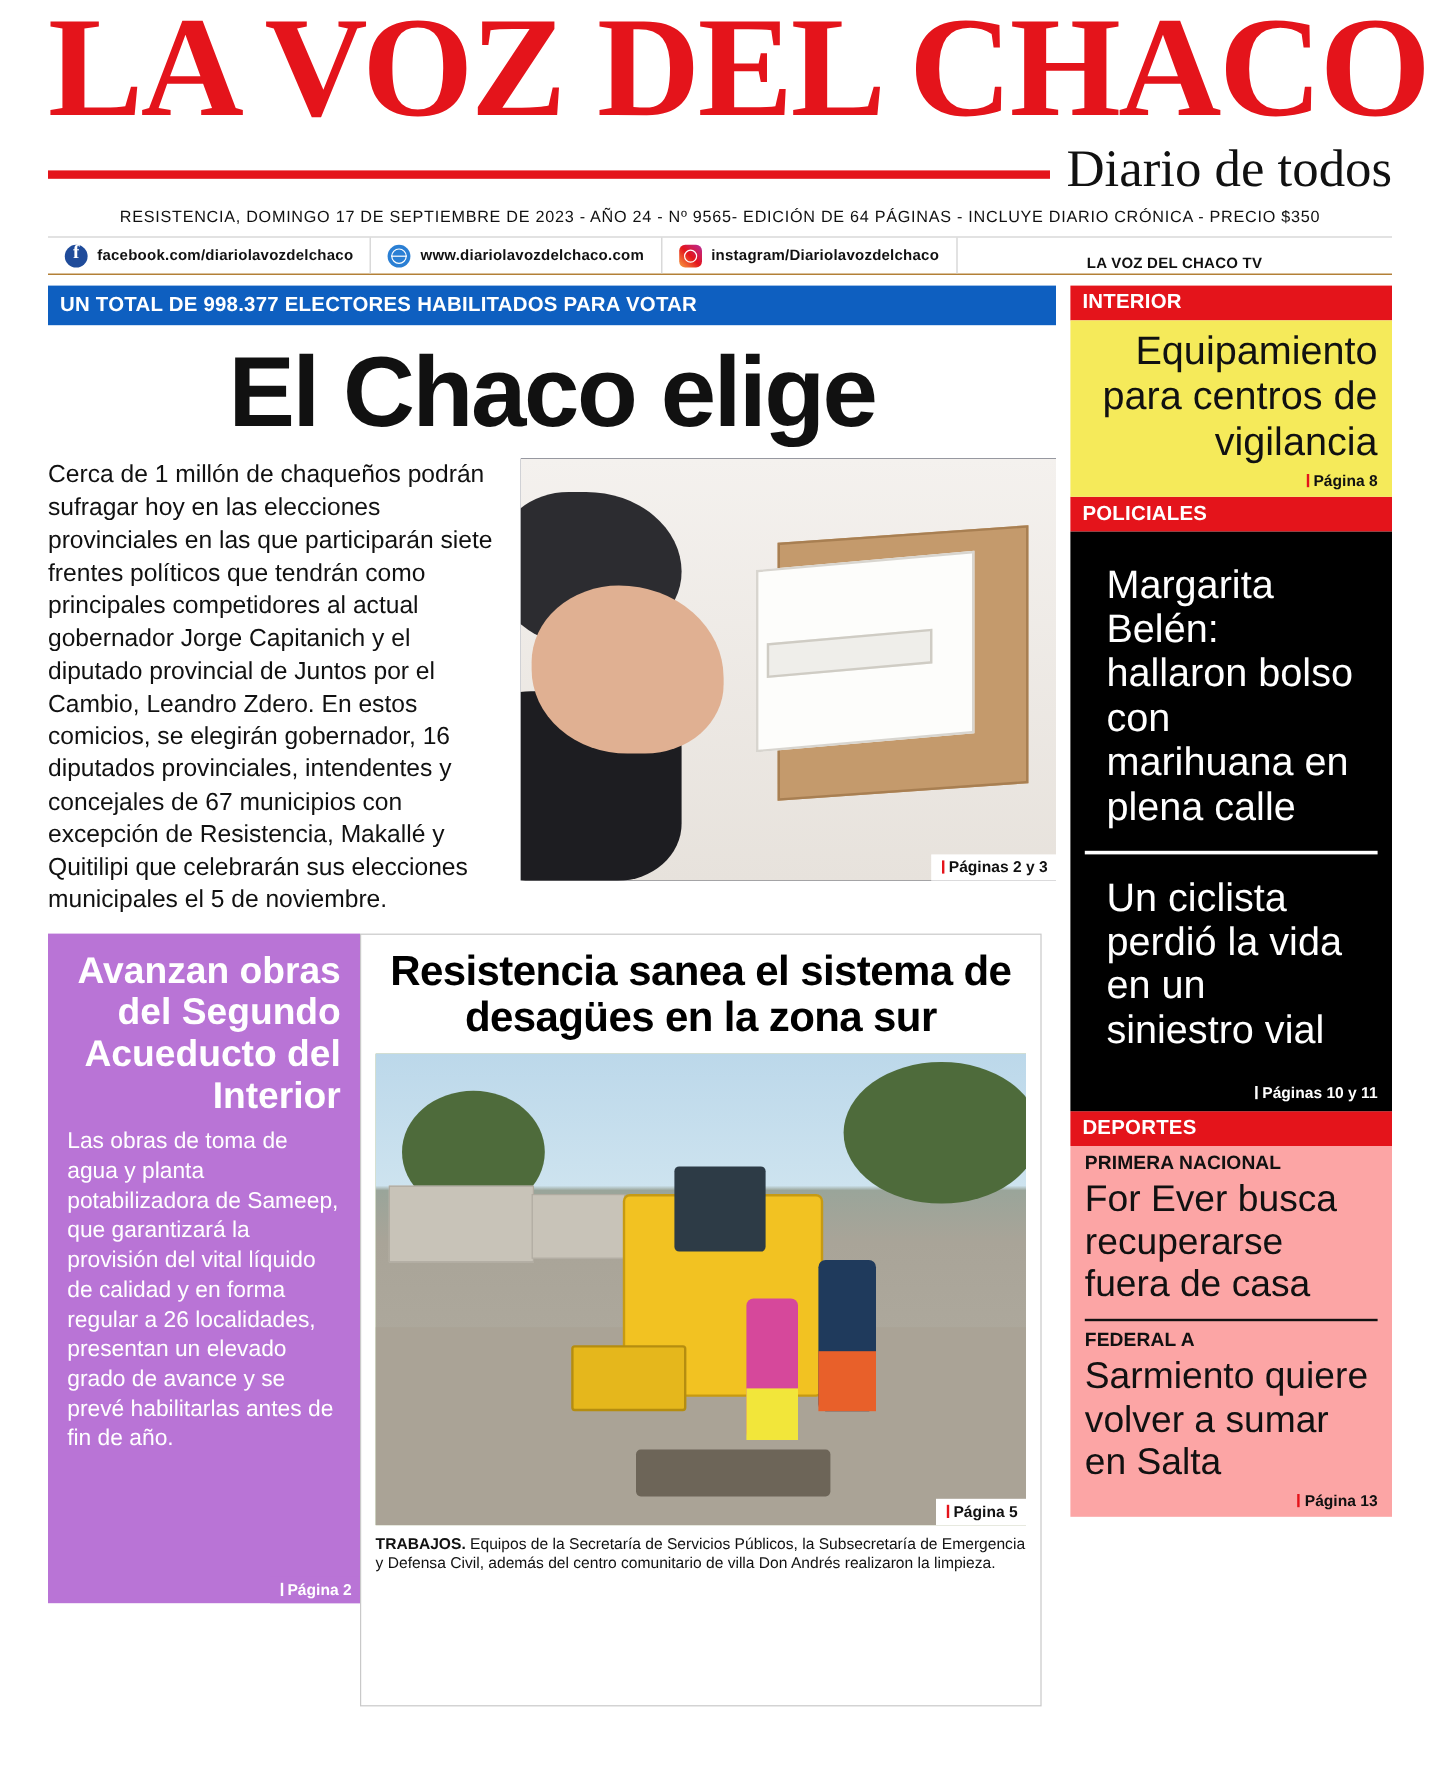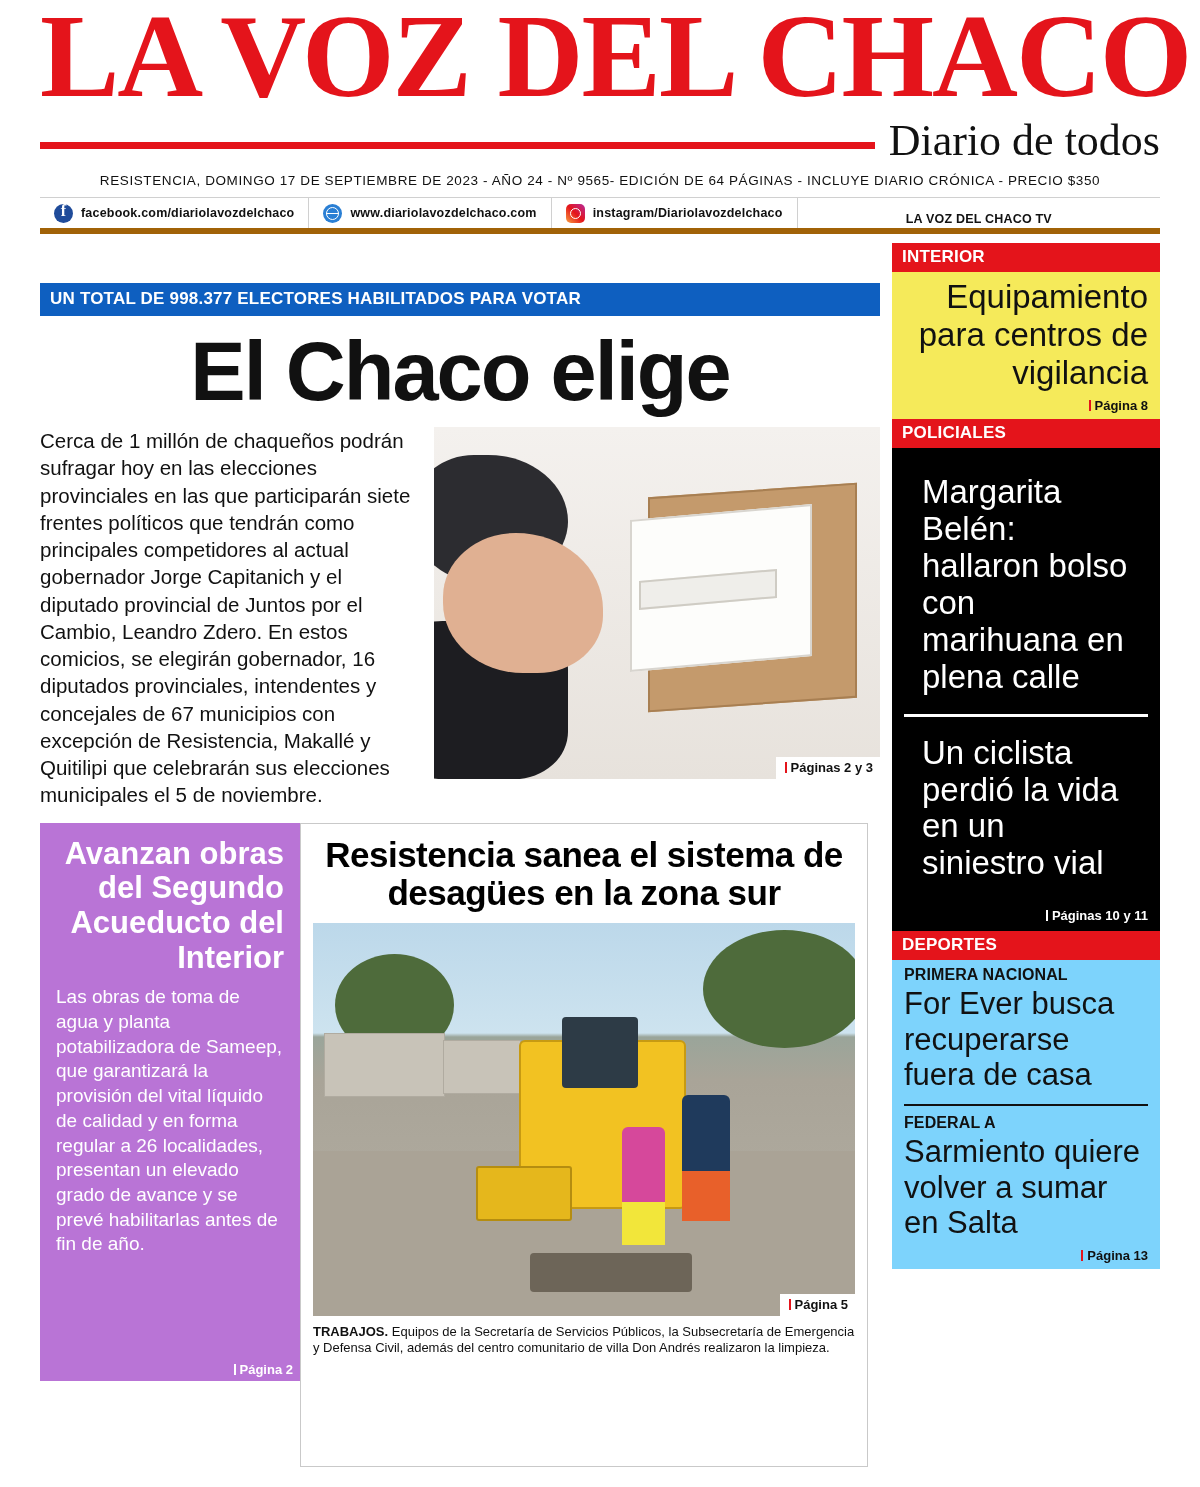--- a/index.html
+++ b/index.html
@@ -30,42 +30,42 @@
   .masthead-meta{
     text-align:center;
     font-size:13.5px;
     letter-spacing:0.6px;
     margin-top:10px;
     color:#111;
     white-space:nowrap;
   }
 
   
-  .socialbar{display:flex;margin-top:9px;border-top:1px solid #d0d0d0;border-bottom:6px solid #a16207;height:30px;align-items:center;}
+  .socialbar{display:flex;margin-top:9px;border-top:1px solid #d0d0d0;border-bottom:1px solid #a16207;height:30px;align-items:center;}
   .social-item{display:flex;align-items:center;gap:8px;padding:0 14px;height:100%;border-right:1px solid #d0d0d0;}
   .social-item:last-child{border-right:none;}
   .social-item.tv{flex:1;justify-content:center;margin-top:12px;}
   .social-label{font-size:12.5px;font-weight:bold;letter-spacing:0.2px;color:#111;}
   .social-label.red{color:#111;}
   .ic{width:19px;height:19px;border-radius:50%;display:inline-block;position:relative;flex:none;}
   .ic.fb{background:#1f4b9a;}
   .ic.fb::after{content:"f";position:absolute;left:0;right:0;top:-2px;text-align:center;color:#fff;font-family:"Liberation Serif",serif;font-weight:bold;font-size:16px;}
   .ic.web{background:#2a7fd4;}
   .ic.web::after{content:"";position:absolute;inset:3px;border:1.4px solid #fff;border-radius:50%;}
   .ic.web::before{content:"";position:absolute;left:3px;right:3px;top:9px;height:1.4px;background:#fff;}
   .ic.ig{background:linear-gradient(45deg,#f9a03f,#e4141b,#b72b9b);border-radius:5px;}
   .ic.ig::after{content:"";position:absolute;inset:4px;border:1.5px solid #fff;border-radius:50%;}
 
   
   .content{display:flex;gap:12px;margin-top:9px;}
   .left-col{width:840px;}
   .right-col{width:278px;}
 
   
-  .kicker{background:#0e5fc0;color:#fff;font-size:17px;font-weight:bold;padding:6px 10px 7px 10px;letter-spacing:0.2px;margin-top:40px;}
+  .kicker{background:#0e5fc0;color:#fff;font-size:17px;font-weight:bold;padding:6px 10px 7px 10px;letter-spacing:0.2px;}
   .lead-head{
     font-size:83px;
     font-weight:bold;
     letter-spacing:-2px;
     line-height:1;
     margin:14px 0 14px 0;
     text-align:center;
     color:#111;
   }
   .lead-body{display:flex;gap:14px;}
@@ -100,21 +100,21 @@
   .sec-policiales{background:#e4141b;}
   .sec-deportes{background:#e4141b;}
   .box-yellow{background:#f5ea5a;padding:6px 12px 4px 12px;position:relative;}
   .box-yellow h3{margin:0;font-size:33px;line-height:1.15;font-weight:normal;text-align:right;color:#111;}
   .box-yellow .pagetag{position:static;display:block;text-align:right;background:transparent;font-size:13px;padding:6px 0 2px 0;}
   .box-black{background:#000;color:#fff;padding:8px 12px 6px 12px;position:relative;}
   .box-black h3{margin:18px;font-size:33px;line-height:1.12;font-weight:normal;}
   .divider-w{height:3px;background:#fff;margin:12px 0 10px 0;}
   .box-black .pagetag{position:static;display:block;text-align:right;background:transparent;color:#fff;font-size:13px;padding:8px 0 2px 0;}
   .box-black .pagetag .bar{background:#fff;}
-  .box-blue{background:#7dd3fc;padding:6px 12px 6px 12px;position:relative;}
+  .box-blue{background:#fca5a5;padding:6px 12px 6px 12px;position:relative;}
   .subsec{font-size:16px;font-weight:bold;color:#111;letter-spacing:0.1px;margin-bottom:2px;}
   .box-blue h3{margin:0;font-size:31px;line-height:1.14;font-weight:normal;color:#111;}
   .hr-blue{height:2px;background:#111;margin:12px 0 8px 0;}
   .box-blue .pagetag{position:static;display:block;text-align:right;background:transparent;font-size:13px;padding:8px 0 0 0;}
 
   
   .ph-ballot{position:absolute;inset:0;background:
      linear-gradient(#f4f1ee,#e7e2dc);}
   .ballot-box{position:absolute;left:48%;top:18%;width:46%;height:60%;background:#c49a6c;border:2px solid #a87f52;transform:skewY(-4deg);}
   .ballot-box2{position:absolute;left:44%;top:24%;width:40%;height:42%;background:#fdfdfb;border:2px solid #d8d5cf;transform:skewY(-5deg);}

